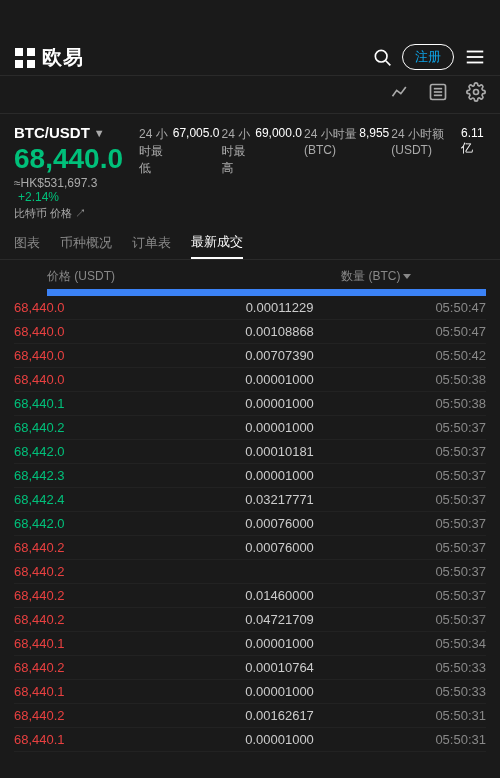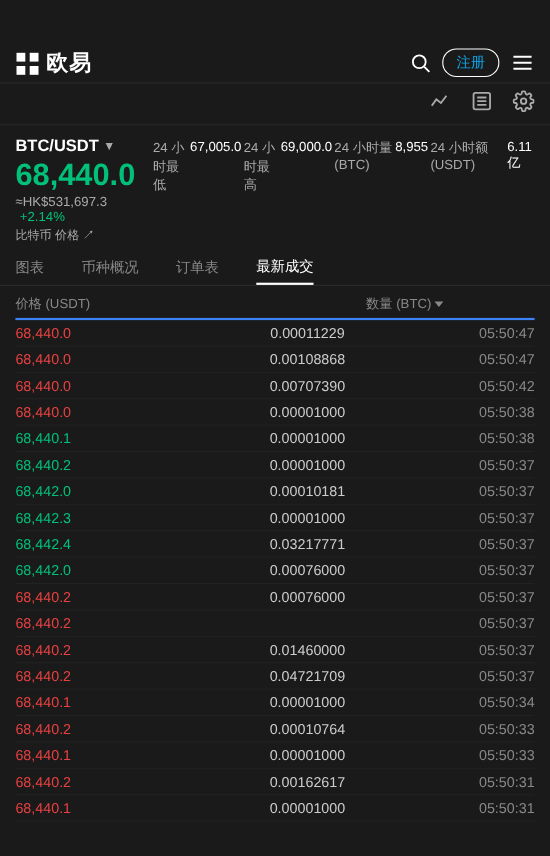--- a/index.html
+++ b/index.html
@@ -133,21 +133,21 @@
     .stat-row .stat-val {
       color: #fff;
     }
 
     
     .tabs-bar {
       display: flex;
       align-items: center;
       padding: 6px 14px 0 14px;
       border-bottom: 1px solid #2a2a2a;
-      gap: 34px;
+      gap: 20px;
     }
     .tab-item {
       font-size: 13px;
       color: #888;
       padding-bottom: 6px;
       cursor: pointer;
       white-space: nowrap;
     }
     .tab-item.active {
       color: #fff;
@@ -158,21 +158,22 @@
     
     .trade-table {
       width: 100%;
       padding: 0 14px;
     }
     .table-header {
       display: flex;
       justify-content: space-between;
       align-items: center;
       padding: 8px 0 4px 0;
-      border-bottom: 2px solid #3b82f6;
+      border-bottom: 7px solid #3b82f6;
+      margin-left: 33px;
     }
     .th-price {
       flex: 1.2;
       font-size: 12px;
       color: #888;
     }
     .th-qty {
       flex: 1.2;
       font-size: 12px;
       color: #888;

